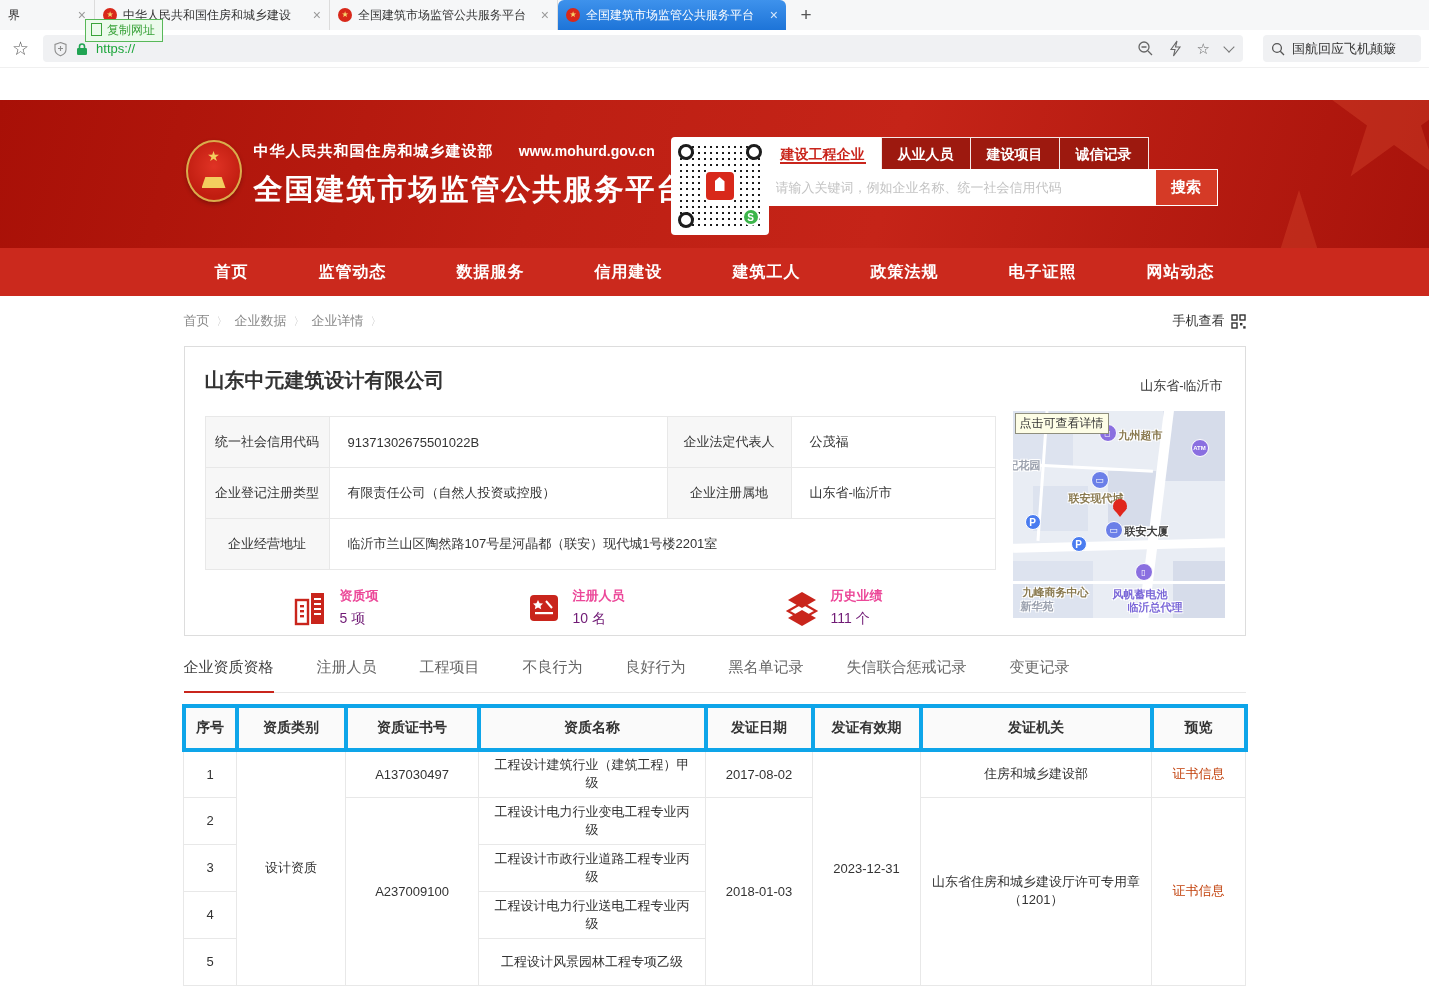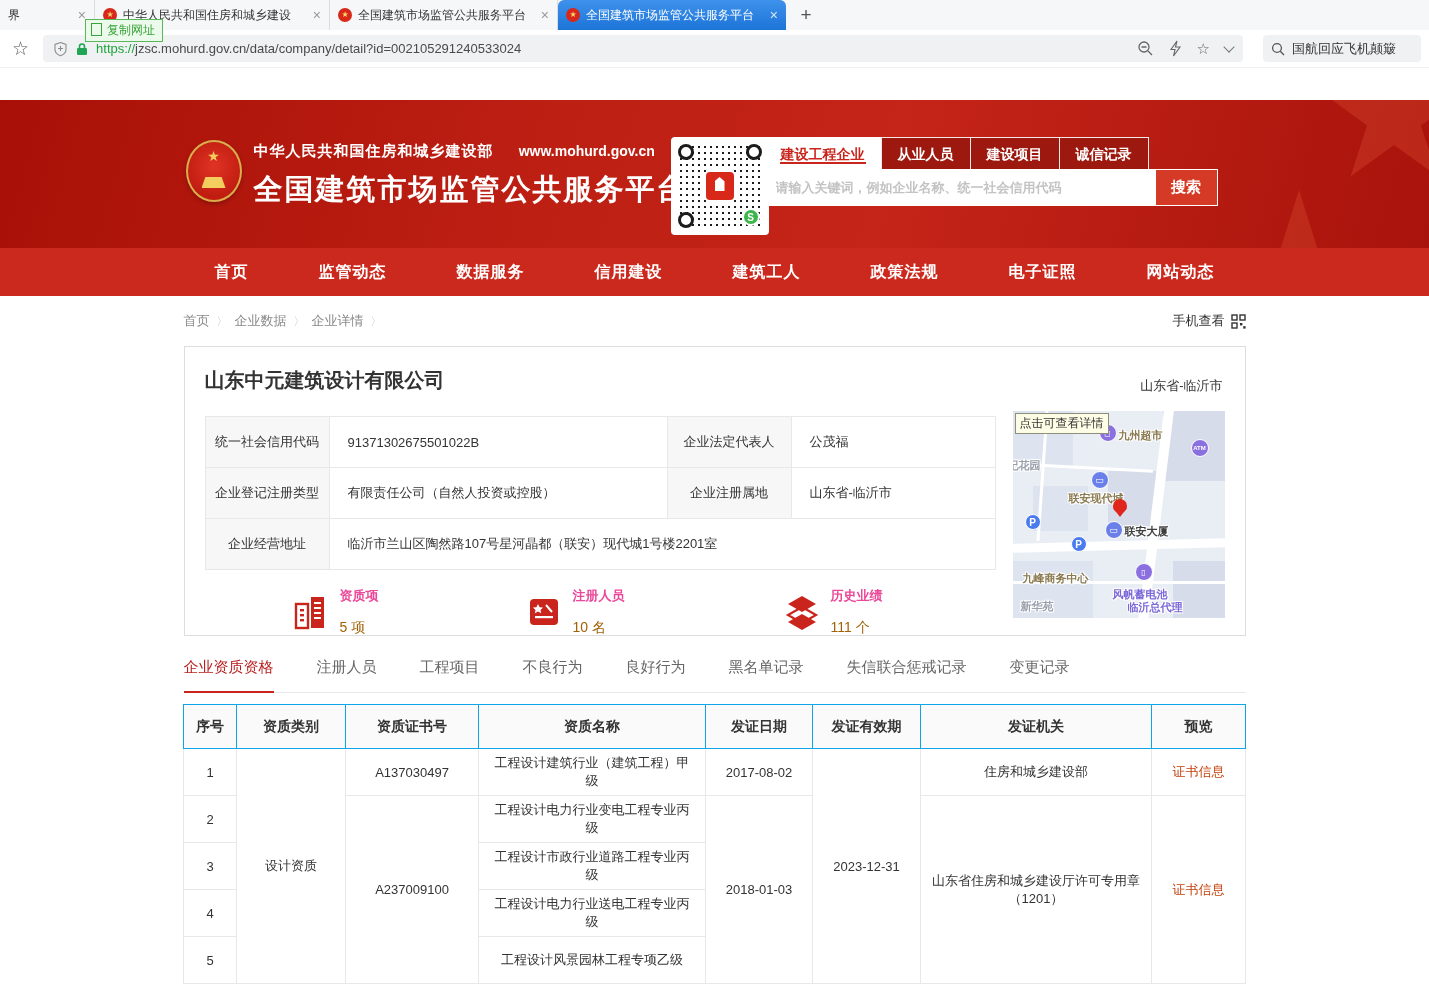--- a/index.html
+++ b/index.html
@@ -91,21 +91,21 @@
   .searchmod { position:absolute; left:580px; top:37px; width:454px; }
   .stabs { display:flex; }
   .stab { height:32px; line-height:32px; padding:0 16px; font-size:14px; font-weight:bold;
     color:#fff; background:#9d190f; border:1px solid rgba(255,255,255,.9); border-bottom:none;
     border-right:none; cursor:pointer; }
   .stab:last-child { border-right:1px solid rgba(255,255,255,.9); }
   .stab.active { background:#fff; color:#c9251c; position:relative; }
   .stab.active::after { content:""; position:absolute; left:15px; right:15px; bottom:5px;
     height:2px; background:#c9251c; }
   .srow { display:flex; height:37px; }
-  .sinput { flex:1; border:none; outline:none; padding:8px 12px; font-size:13px; color:#333; background:#fff;font-weight:bold; }
+  .sinput { flex:1; border:none; outline:none; padding:8px 12px; font-size:13px; color:#333; background:#fff; }
   .sinput::placeholder { color:#c3c3c3; }
   .sbtn { width:62px; background:#d53a26; color:#fff; font-size:15px; font-weight:bold;
     border:1px solid #fff; border-left:none; display:flex; align-items:center; justify-content:center;
     cursor:pointer; }
 
   .nav { height:48px; background:#cb291d; }
   .nav-inner { width:1000px; margin:0 auto; height:100%; display:flex; align-items:center;
     justify-content:space-between; }
   .nav-item { color:#fff; font-size:16px; font-weight:bold; cursor:pointer; letter-spacing:1px; }
 
@@ -123,21 +123,21 @@
   .company-region { position:absolute; right:22px; top:30px; font-size:13px; color:#333; }
   .info-table { border-collapse:collapse; margin-top:22px; table-layout:fixed; width:790px; }
   .info-table td { border:1px solid #e8e8e8; height:51px; font-size:13px; color:#333; }
   .info-table td.lbl { background:#f7f7f7; text-align:center; }
   .info-table td.val { padding-left:18px; }
 
   .stats { display:flex; margin-top:17px; width:790px; align-items:center; }
   .stat { display:flex; align-items:center; gap:10px; }
   .stat .ic { width:38px; height:38px; flex:0 0 38px; }
   .stat-label { font-size:13px; color:#ec4899;font-weight:bold; }
-  .stat-value { font-size:14px; color:#a16207; margin-top:14px; }
+  .stat-value { font-size:14px; color:#701a75; margin-top:5px; }
 
   
   .map { position:absolute; right:20px; top:64px; width:212px; height:207px; background:#e9edf4;
     overflow:hidden; cursor:pointer; }
   .mb { position:absolute; background:#dde3ef; }
   .mroad { position:absolute; background:#fff; }
   .m-tip { position:absolute; left:2px; top:2px; z-index:9; background:#fdfde6; border:1px solid #8e8e7d;
     font-size:12px; color:#333; padding:1px 4px; }
   .mlab { position:absolute; font-size:11px; white-space:nowrap;
     text-shadow:1px 1px 0 #fff,-1px -1px 0 #fff,1px -1px 0 #fff,-1px 1px 0 #fff;font-weight:bold; }
@@ -148,25 +148,25 @@
   .mp { width:16px; height:16px; background:#4a7cf0; font-size:10px; border:1px solid #fff; }
   .mpurp { width:18px; height:18px; background:#8a6fe0; font-size:8px; border:1px solid #fff; }
   .mblue { width:18px; height:18px; background:#6b7fe8; font-size:9px; border:1px solid #fff; }
   .m-pin { position:absolute; width:14px; height:14px; background:#e0261c; border-radius:50%; z-index:8; }
   .m-pin::after { content:""; position:absolute; left:0; top:9px; border:7px solid transparent;
     border-top:9px solid #e0261c; }
 
   
   .dtabs { width:1062px; margin:22px auto 0; border-bottom:1px solid #e8e8e8; display:flex; }
   .dtab { font-size:15px; color:#666; margin-right:43px; padding-bottom:14px; cursor:pointer; }
-  .dtab.active { color:#b91c1c; border-bottom:2px solid #c9251c; margin-bottom:-1px; }
+  .dtab.active { color:#404040; border-bottom:2px solid #c9251c; margin-bottom:-1px; }
 
   
   .qtable { width:1062px; margin:11px auto 0; border-collapse:collapse; table-layout:fixed; }
-  .qtable th { border:1px solid #0ea5e9; background:#fafafa; height:44px; font-size:14px; color:#333; }
+  .qtable th { border:4px solid #0ea5e9; background:#fafafa; height:44px; font-size:14px; color:#333; }
   .qtable td { border:1px solid #e8e8e8; height:47px; text-align:center; font-size:13px; color:#333;
     padding:4px 10px; }
   .link { color:#c2410c; cursor:pointer; }
 </style>
 </head>
 <body>
 
 <div class="chrome">
   <div class="tabstrip">
     <div class="tab tab0">
@@ -201,21 +201,20 @@
     <div class="urlbar">
       <svg width="15" height="16" viewBox="0 0 15 16">
         <path d="M7.5 1.5l5.5 2v5c0 3.2-2.8 5.3-5.5 6.3C4.8 13.8 2 11.7 2 8.5v-5z" fill="none" stroke="#8d8d8d" stroke-width="1.1"></path>
         <path d="M7.5 5v5M5 7.5h5" stroke="#8d8d8d" stroke-width="1.1"></path>
       </svg>
       <svg width="12" height="14" viewBox="0 0 12 14" style="margin-left:8px">
         <rect x="1" y="6" width="10" height="7" rx="1.2" fill="#21a453"></rect>
         <path d="M3.5 6V4.5a2.5 2.5 0 015 0V6" fill="none" stroke="#21a453" stroke-width="1.6"></path>
       </svg>
       <span class="url-protocol">https://</span>
-        <span class="url-rest">jzsc.mohurd.gov.cn/data/company/detail?id=002105291240533024</span>
       <div class="bar-icons">
         <svg width="17" height="17" viewBox="0 0 17 17">
           <circle cx="7" cy="7" r="5" fill="none" stroke="#666" stroke-width="1.3"></circle>
           <path d="M4.5 7h5M11 11l4 4" stroke="#666" stroke-width="1.3"></path>
         </svg>
         <svg width="13" height="17" viewBox="0 0 13 17">
           <path d="M8 1L2 9.5h4L4.5 16 11 7H6.5z" fill="none" stroke="#666" stroke-width="1.1"></path>
         </svg>
         <span class="txt-ico">☆</span>
         <span class="chev"></span>
@@ -393,21 +392,21 @@
     <span class="mlab olive" style="left:106px;top:17px">九州超市</span>
     <div class="mcircle mpurp" style="left:178px;top:28px;font-size:6px">ATM</div>
     <span class="mlab graylab" style="left:-5px;top:47px">纪花园</span>
     <div class="mcircle mblue" style="left:78px;top:60px">▭</div>
     <span class="mlab olive" style="left:56px;top:80px">联安现代城</span>
     <div class="m-pin" style="left:100px;top:88px"></div>
     <div class="mcircle mblue" style="left:92px;top:110px">▭</div>
     <span class="mlab darklab" style="left:112px;top:113px">联安大厦</span>
     <div class="mcircle mp" style="left:12px;top:103px">P</div>
     <div class="mcircle mp" style="left:58px;top:125px">P</div>
-    <span class="mlab olive" style="left:10px;top:160px">九峰商务中心</span>
+    <span class="mlab olive" style="left:10px;top:174px">九峰商务中心</span>
     <div class="mcircle mpurp" style="left:122px;top:152px">▯</div>
     <span class="mlab purplelab" style="left:100px;top:176px">风帆蓄电池</span>
     <span class="mlab purplelab" style="left:115px;top:189px">临沂总代理</span>
     <span class="mlab graylab" style="left:8px;top:188px">新华苑</span>
   </div>
 </div>
 
 <div class="dtabs">
   <div class="dtab active">企业资质资格</div>
   <div class="dtab">注册人员</div>

